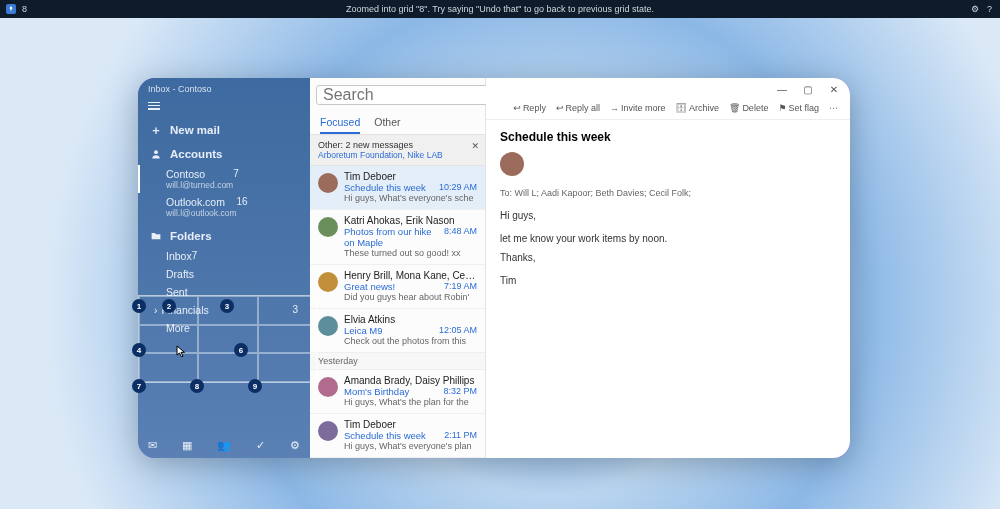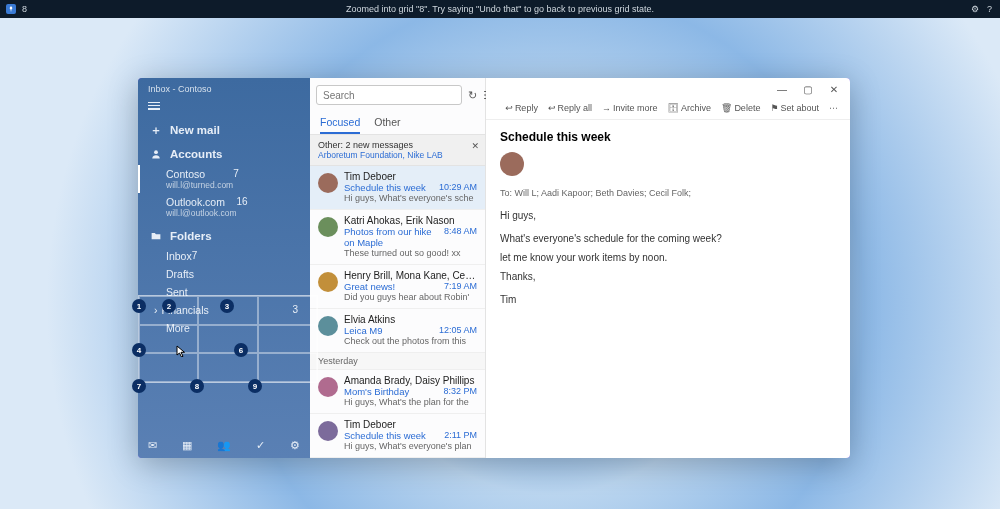--- a/index.html
+++ b/index.html
@@ -8,21 +8,21 @@
 
 .top-bar { position:absolute; top:0; left:0; right:0; height:18px; background:#0d1b2a; color:#cfd7de; display:flex; align-items:center; font-size:9px; z-index:10; }
 .top-bar .mic { margin-left:6px; width:10px; height:10px; background:#3a7bd5; border-radius:2px; display:flex; align-items:center; justify-content:center; }
 .top-bar .mic svg { width:6px; height:6px; fill:#fff; }
 .top-bar .num { margin-left:6px; }
 .top-bar .hint { position:absolute; left:50%; transform:translateX(-50%); color:#cfd7de; font-size:9px; }
 .top-bar .right { margin-left:auto; margin-right:8px; display:flex; gap:8px; }
 .top-bar .right span { cursor:pointer; }
 
 
-.window { position:absolute; top:78px; left:138px; width:712px; height:380px; background:#8b5cf6; border-radius:4px; box-shadow:0 6px 30px rgba(0,0,0,0.25); display:flex; overflow:hidden; }
+.window { position:absolute; top:78px; left:138px; width:712px; height:380px; background:#8b5cf6; border-radius:17px; box-shadow:0 6px 30px rgba(0,0,0,0.25); display:flex; overflow:hidden; }
 
 
 .sidebar { width:172px; background:linear-gradient(180deg,#3d6aa0 0%,#5a80b4 100%); color:#e7eef7; display:flex; flex-direction:column; font-size:11px; }
 .sidebar .titlebar { padding:6px 10px 4px; font-size:9px; color:#d5e0ec; }
 .sidebar .hamburger { padding:2px 10px 6px; cursor:pointer; }
 .sidebar .hamburger div { width:12px; height:1.2px; background:#e7eef7; margin:2px 0; }
 .sidebar .row { display:flex; align-items:center; padding:5px 12px; gap:8px; cursor:pointer; }
 .sidebar .row.bold { font-weight:600; font-size:11.5px; }
 .sidebar .row .ico { width:12px; display:flex; justify-content:center; }
 .sidebar .account, .sidebar .folder { padding:3px 12px 3px 28px; display:flex; font-size:10.5px; cursor:pointer; }
@@ -30,21 +30,21 @@
 .sidebar .account .sub { font-size:8.5px; color:#c4d2e3; }
 .sidebar .badge { font-size:10px; }
 .sidebar .sel { border-left:2px solid #fff; padding-left:26px; }
 .sidebar .bottom { margin-top:auto; display:flex; justify-content:space-between; padding:6px 10px; }
 .sidebar .bottom span { cursor:pointer; }
 svg.ico-s { width:10px; height:10px; fill:currentColor; }
 
 
 .list { width:176px; background:#fcfcfd; display:flex; flex-direction:column; border-right:1px solid #e3e3e3; }
 .list .search-row { display:flex; align-items:center; padding:7px 6px; gap:6px; }
-.list .search { flex:1; border:1px solid #c8c8c8; border-radius:3px; padding:8px 6px; font-size:10px; height:20px; }
+.list .search { flex:1; border:1px solid #c8c8c8; border-radius:3px; padding:8px 6px; font-size:16px; height:20px; }
 .list .search-row span { cursor:pointer; color:#555; font-size:11px; }
 .list .tabs { display:flex; gap:14px; padding:0 10px; border-bottom:1px solid #e3e3e3; font-size:10.5px; }
 .list .tab { padding:4px 0; cursor:pointer; color:#555; }
 .list .tab.active { color:#2b6cd4; border-bottom:2px solid #2b6cd4; font-weight:400; }
 .list .other-banner { background:#f0f0f0; padding:5px 8px; font-size:9px; color:#333; position:relative; border-bottom:1px solid #e3e3e3; cursor:pointer; }
 .list .other-banner .sources { color:#2b6cd4; font-size:8.5px; }
 .list .other-banner .x { position:absolute; right:6px; top:6px; cursor:pointer; font-size:9px; color:#555; }
 .list .items { flex:1; overflow-y:auto; }
 .msg { display:flex; gap:6px; padding:5px 8px 6px; border-bottom:1px solid #efefef; cursor:pointer; }
 .msg.sel { background:#e4eef8; }
@@ -266,32 +266,31 @@
       <span>―</span>
       <span>▢</span>
       <span>✕</span>
     </div>
     <div class="toolbar">
       <div class="tbtn">↩ <span>Reply</span></div>
       <div class="tbtn">↩ <span>Reply all</span></div>
       <div class="tbtn">→ <span>Invite more</span></div>
       <div class="tbtn">🗄 <span>Archive</span></div>
       <div class="tbtn">🗑 <span>Delete</span></div>
-      <div class="tbtn">⚑ <span>Set about</span></div>
+      <div class="tbtn">⚑ <span>Set flag</span></div>
       <div class="tbtn">⋯</div>
     </div>
     <div class="content">
       <h2>Schedule this week</h2>
       <div class="hdr">
         <div class="avatar" style="background:#9b6b5c;"></div>
       </div>
       <div class="to"><span>To:</span> <span>Will L; Aadi Kapoor; Beth Davies; Cecil Folk;</span></div>
       <div class="body" id="body">
           <p style="margin-bottom: 8px;">Hi guys,</p>
-          <p>What's everyone's schedule for the coming week?</p>
           <p>let me know your work items by noon.</p>
           <p style="margin-bottom: 8px;">Thanks,</p>
           <p>Tim</p>
         </div>
     </div>
   </div>
 </div>
 
 <div class="grid">
   <div class="cells">

